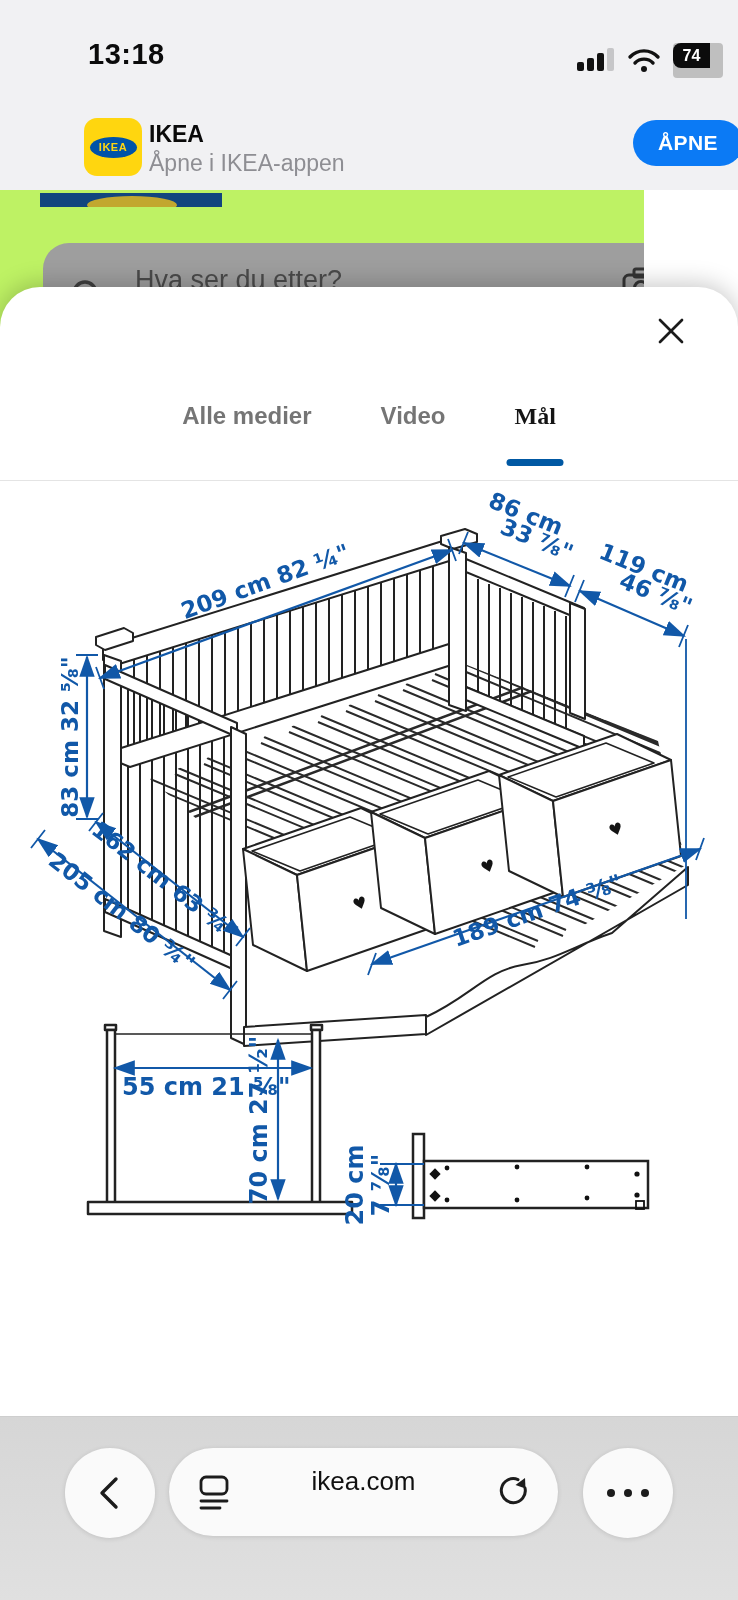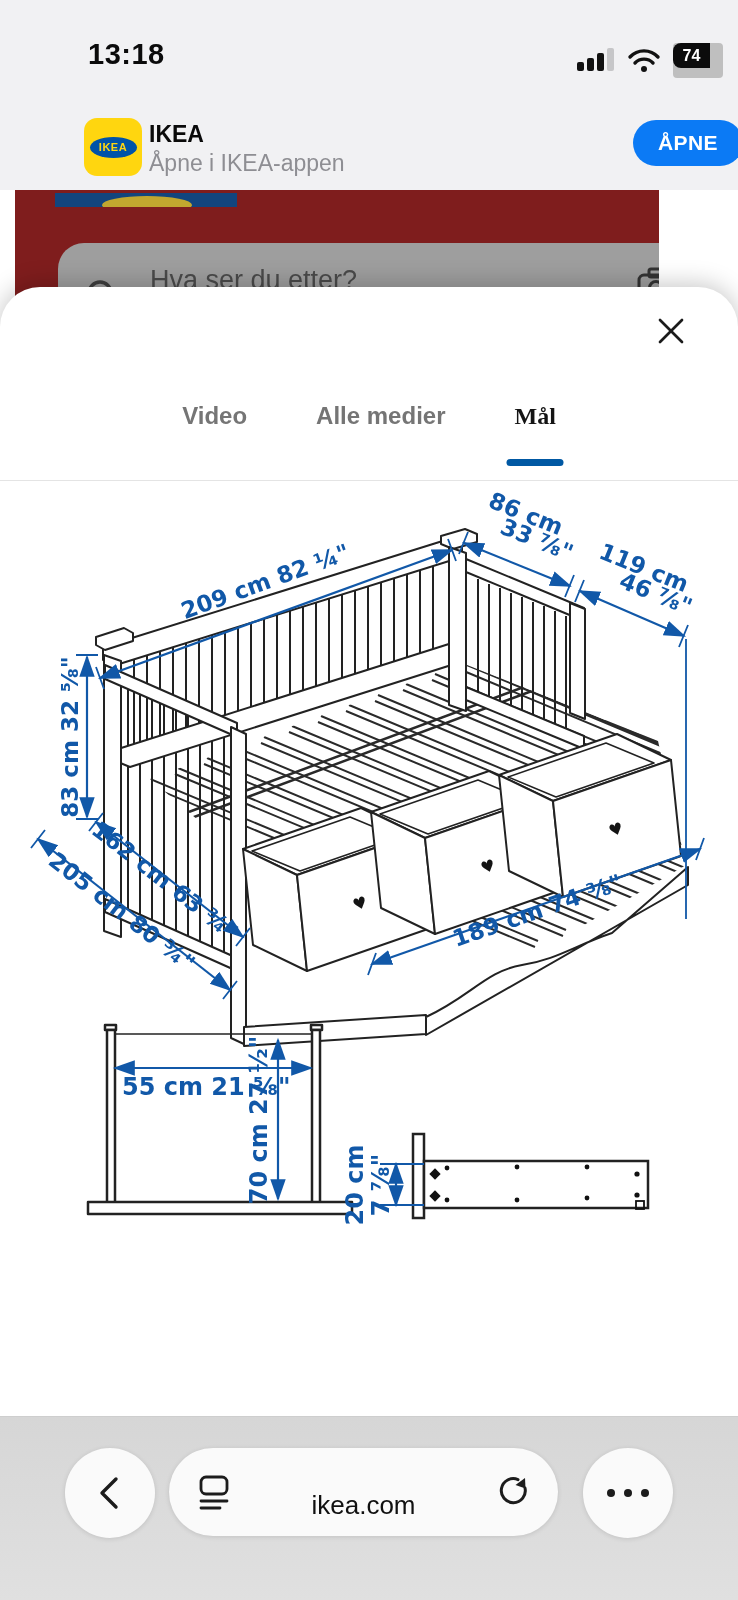--- a/index.html
+++ b/index.html
@@ -18,21 +18,21 @@
   .app-icon{position:absolute;left:36px;top:6px;width:58px;height:58px;border-radius:13px;background:#ffd60f;
             display:flex;align-items:center;justify-content:center;}
   .app-icon .oval{width:47px;height:21px;border-radius:50%;background:#0053a8;display:flex;align-items:center;justify-content:center;}
   .app-icon .oval span{color:#ffd60f;font-size:11px;font-weight:700;letter-spacing:.5px;}
   .banner-title{position:absolute;left:101px;top:9px;font-size:23px;font-weight:700;color:#0a0a0a;}
   .banner-sub{position:absolute;left:101px;top:38px;font-size:23px;color:#8e8e93;}
   .open-btn{position:absolute;left:585px;top:8px;width:110px;height:46px;border-radius:23px;background:#0b7af5;border:none;
             color:#fff;font-size:21px;font-weight:700;letter-spacing:.4px;font-family:inherit;}
 
   
-  .dim-strip{position:absolute;left:15px;top:190px;width:644px;height:160px;background:#7f1d1d;overflow:hidden;}
+  .dim-strip{position:absolute;left:0;top:190px;width:644px;height:160px;background:#bef264;overflow:hidden;}
   .logo-frag{position:absolute;left:40px;top:3px;width:182px;height:14px;background:#12457e;overflow:hidden;}
   .logo-frag .yellow{position:absolute;left:47px;top:3px;width:90px;height:18px;border-radius:50%;background:#c2a72f;}
   .search-pill{position:absolute;left:43px;top:53px;width:652px;height:70px;border-radius:26px;background:#9e9e9e;}
   .search-text{position:absolute;left:92px;top:22px;font-size:27px;color:#4a4a4a;}
   .search-mag{position:absolute;left:28px;top:25px;}
   .search-cam{position:absolute;right:34px;top:22px;}
 
   
   .modal{position:absolute;left:0;top:287px;width:738px;height:1313px;background:#fff;
          border-radius:40px 40px 0 0;box-shadow:0 -3px 24px rgba(0,0,0,.22);}
@@ -47,21 +47,21 @@
 
   
   .toolbar{position:absolute;left:0;top:1416px;width:738px;height:184px;
            background:linear-gradient(#d6d6d6,#e0e0e0);border-top:1px solid rgba(0,0,0,.08);z-index:10;}
   .circle-btn{position:absolute;top:31px;width:90px;height:90px;border-radius:50%;background:#fafafa;border:none;
               box-shadow:0 1px 5px rgba(0,0,0,.12);display:flex;align-items:center;justify-content:center;}
   .back-btn{left:65px;}
   .more-btn{left:583px;}
   .url-pill{position:absolute;left:169px;top:31px;width:389px;height:88px;border-radius:44px;background:#fafafa;
             box-shadow:0 1px 5px rgba(0,0,0,.12);}
-  .url-text{position:absolute;left:0;width:389px;top:42px;text-align:center;font-size:26px;color:#101010;}
+  .url-text{position:absolute;left:0;width:389px;top:18px;text-align:center;font-size:26px;color:#101010;}
   .pm-icon{position:absolute;left:28px;top:27px;}
   .reload-icon{position:absolute;right:26px;top:27px;background:none;border:none;padding:0;}
 
   svg text.dim{font-family:"DejaVu Sans",sans-serif;font-weight:700;font-size:23px;fill:#1158a8;}
   svg text.dim-lg{font-family:"DejaVu Sans",sans-serif;font-weight:700;font-size:24px;fill:#1158a8;}
   svg text.knob{font-family:"DejaVu Sans",sans-serif;font-size:16px;fill:#141414;}
 </style>
 </head>
 <body>
 
@@ -121,22 +121,22 @@
 
   <div class="modal">
     <button class="close-btn">
       <svg width="30" height="30" viewBox="0 0 30 30">
         <line x1="4" y1="4" x2="26" y2="26" stroke="#1b1b1b" stroke-width="2.7" stroke-linecap="round"></line>
         <line x1="26" y1="4" x2="4" y2="26" stroke="#1b1b1b" stroke-width="2.7" stroke-linecap="round"></line>
       </svg>
     </button>
 
     <div class="tabs">
+      <button class="tab">Alle medier</button>
       <button class="tab">Video</button>
-      <button class="tab">Alle medier</button>
       <button class="tab active">Mål</button>
     </div>
     <div class="tab-divider"></div>
 
     <svg class="drawing" width="738" height="930" viewBox="0 0 738 930">
       <defs>
         <marker id="ah" markerWidth="11" markerHeight="9" refX="9" refY="3.5" orient="auto-start-reverse">
           <path d="M0,0 L10,3.5 L0,7 Z" fill="#1158a8"></path>
         </marker>
         <clipPath id="slatclip">

